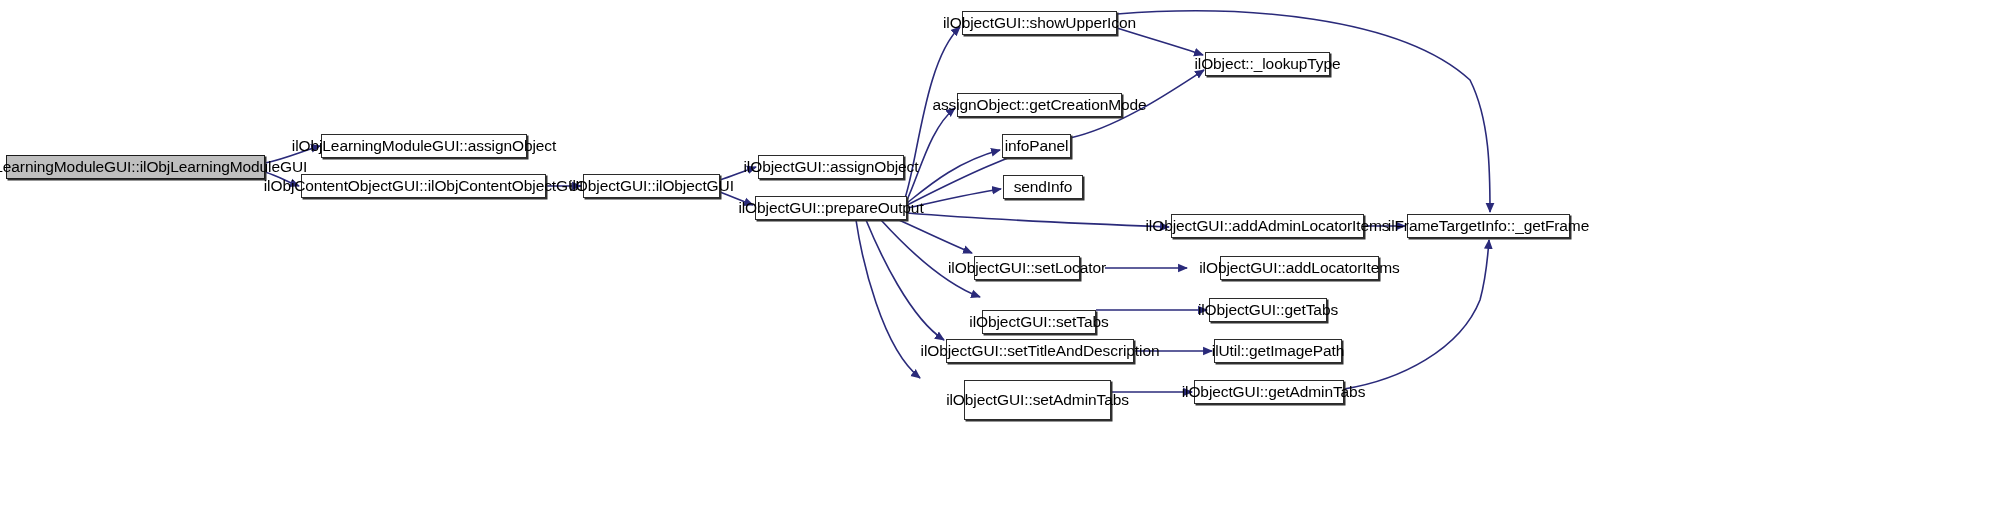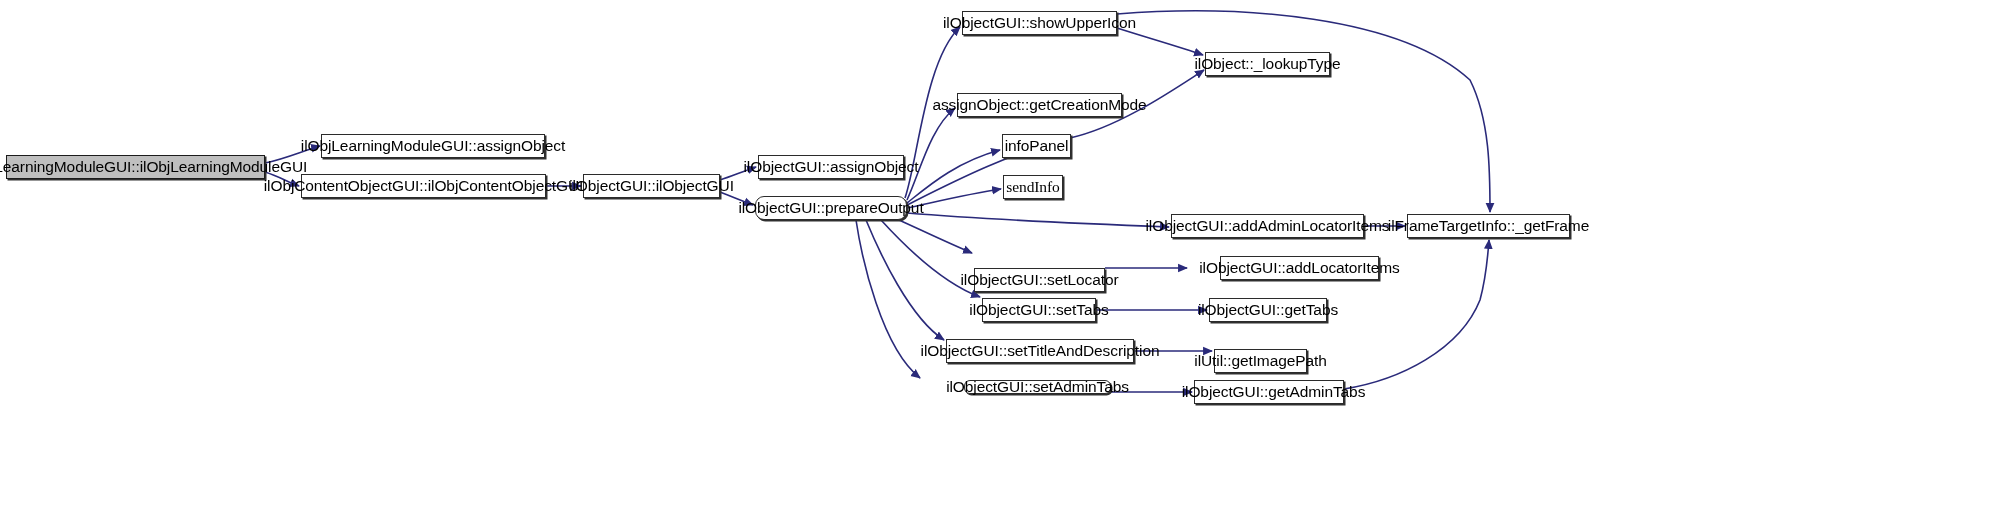--- a/index.html
+++ b/index.html
@@ -80,75 +80,75 @@
         <path d="M1134,351 L1212,351" fill="none" stroke="#2a2a7a" stroke-width="1.6" marker-end="url(#arrow)"></path>
         <path d="M1111,392 L1192,392" fill="none" stroke="#2a2a7a" stroke-width="1.6" marker-end="url(#arrow)"></path>
         <path d="M1344,389 C1400,380 1460,350 1480,300 1486,278 1488,254 1489,240" fill="none" stroke="#2a2a7a" stroke-width="1.6" marker-end="url(#arrow)"></path>
       </g>
   </svg>
 
   <div id="nodes">
       <div class="node root" style="left: 6px; top: 155px; width: 259px; height: 24px;">
         <span>ilObjLearningModuleGUI::ilObjLearningModuleGUI</span>
       </div>
-      <div class="node" style="left: 321px; top: 134px; width: 224px; height: 24px; align-items: center;">
+      <div class="node" style="left: 321px; top: 134px; width: 206px; height: 24px; align-items: center;">
         <span>ilObjLearningModuleGUI::assignObject</span>
       </div>
       <div class="node" style="left: 301px; top: 174px; width: 245px; height: 24px;">
         <span>ilObjContentObjectGUI::ilObjContentObjectGUI</span>
       </div>
       <div class="node" style="left: 583px; top: 174px; width: 137px; height: 24px;">
         <span>ilObjectGUI::ilObjectGUI</span>
       </div>
       <div class="node" style="left: 758px; top: 155px; width: 146px; height: 24px;">
         <span>ilObjectGUI::assignObject</span>
       </div>
-      <div class="node" style="left: 755px; top: 196px; width: 152px; height: 24px; border-radius: 9px;">
+      <div class="node" style="left: 755px; top: 196px; width: 152px; height: 24px;">
         <span>ilObjectGUI::prepareOutput</span>
       </div>
       <div class="node" style="left: 962px; top: 11px; width: 155px; height: 24px;">
         <span>ilObjectGUI::showUpperIcon</span>
       </div>
       <div class="node" style="left: 1205px; top: 52px; width: 125px; height: 24px;">
         <span>ilObject::_lookupType</span>
       </div>
       <div class="node" style="left: 957px; top: 93px; width: 165px; height: 24px;">
         <span>assignObject::getCreationMode</span>
       </div>
       <div class="node" style="left: 1002px; top: 134px; width: 69px; height: 24px;">
         <span>infoPanel</span>
       </div>
-      <div class="node" style="left: 1003px; top: 175px; width: 60px; height: 24px; font-family: Liberation Serif, serif;">
+      <div class="node" style="left: 1003px; top: 175px; width: 80px; height: 24px;">
         <span>sendInfo</span>
       </div>
       <div class="node" style="left: 1171px; top: 214px; width: 193px; height: 24px;">
         <span>ilObjectGUI::addAdminLocatorItems</span>
       </div>
       <div class="node" style="left: 1407px; top: 214px; width: 163px; height: 24px;">
         <span>ilFrameTargetInfo::_getFrame</span>
       </div>
-      <div class="node" style="left: 974px; top: 256px; width: 131px; height: 24px; margin-top: 12px;">
+      <div class="node" style="left: 974px; top: 256px; width: 106px; height: 24px;">
         <span>ilObjectGUI::setLocator</span>
       </div>
       <div class="node" style="left: 1189px; top: 256px; width: 159px; height: 24px; margin-left: 31px;">
         <span>ilObjectGUI::addLocatorItems</span>
       </div>
-      <div class="node" style="left: 982px; top: 298px; width: 114px; height: 24px;">
+      <div class="node" style="left: 982px; top: 310px; width: 114px; height: 24px;">
         <span>ilObjectGUI::setTabs</span>
       </div>
       <div class="node" style="left: 1209px; top: 298px; width: 118px; height: 24px;">
         <span>ilObjectGUI::getTabs</span>
       </div>
       <div class="node" style="left: 946px; top: 339px; width: 188px; height: 24px;">
         <span>ilObjectGUI::setTitleAndDescription</span>
       </div>
-      <div class="node" style="left: 1214px; top: 339px; width: 93px; height: 24px; margin-top: 10px;">
+      <div class="node" style="left: 1214px; top: 339px; width: 128px; height: 24px;">
         <span>ilUtil::getImagePath</span>
       </div>
-      <div class="node" style="left: 964px; top: 380px; width: 147px; height: 14px; border-radius: 6px;">
+      <div class="node" style="left: 964px; top: 380px; width: 147px; height: 40px;">
         <span>ilObjectGUI::setAdminTabs</span>
       </div>
       <div class="node" style="left: 1194px; top: 380px; width: 150px; height: 24px; padding-left: 9px;">
         <span>ilObjectGUI::getAdminTabs</span>
       </div>
     </div>
 
 </div>
 
 </body></html>

